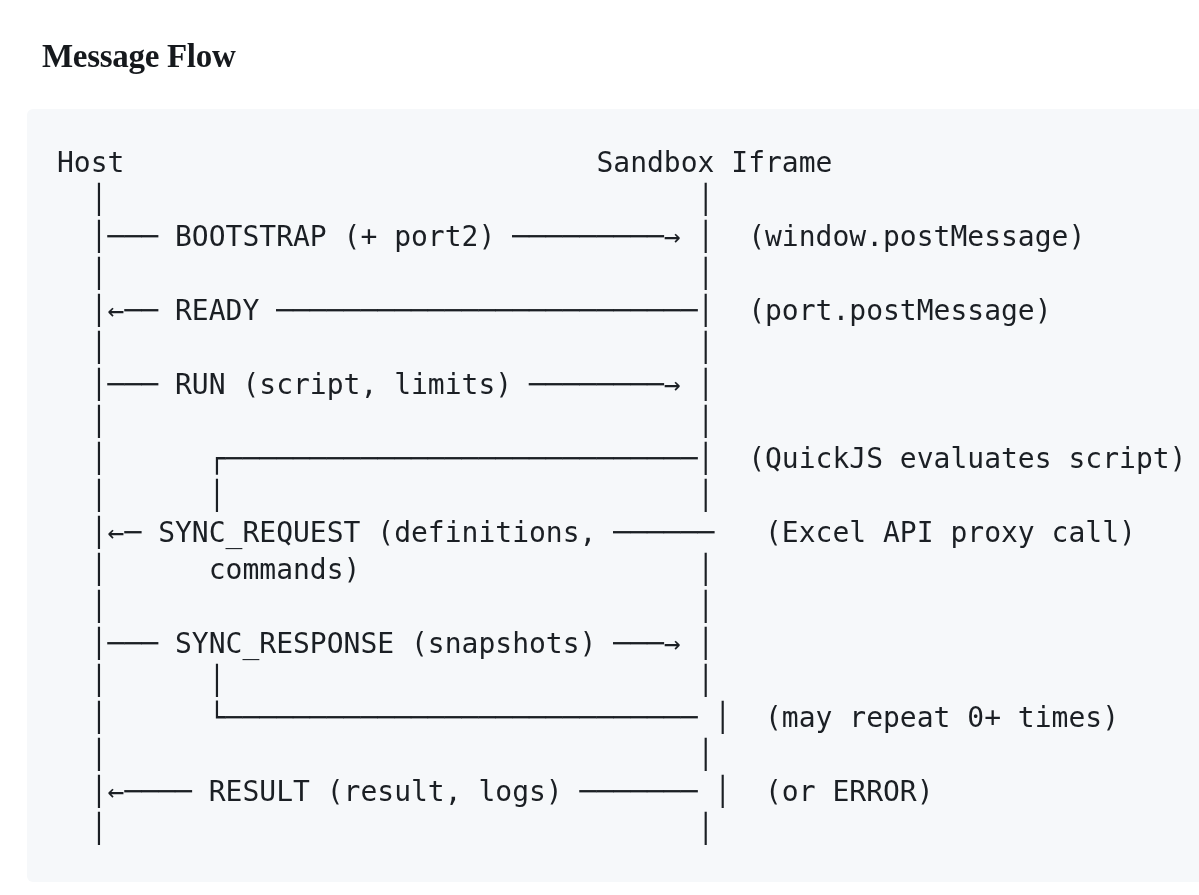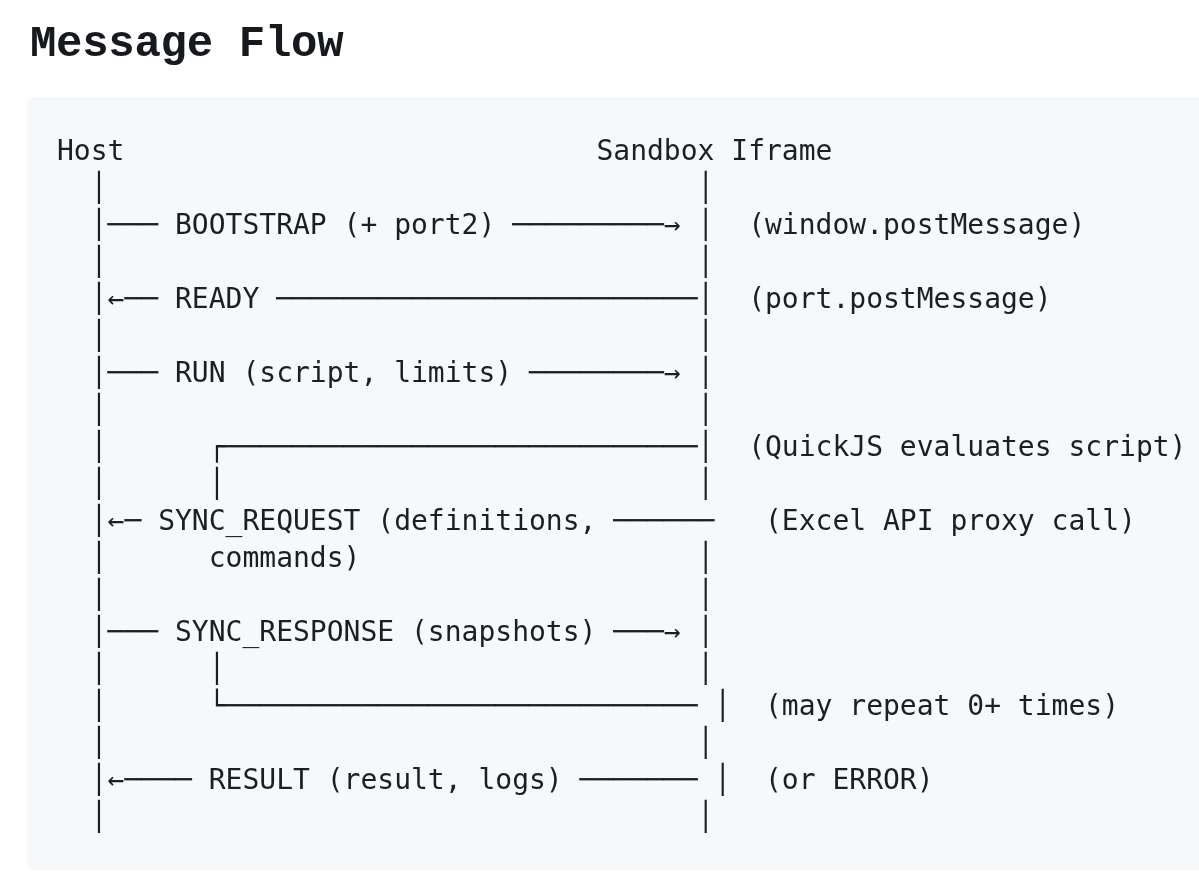--- a/index.html
+++ b/index.html
@@ -9,25 +9,25 @@
   }
   .page {
     position: relative;
     width: 1199px;
     height: 895px;
     overflow: hidden;
     background: #ffffff;
     box-sizing: border-box;
   }
   .page-title {
-    margin: 0;
+    margin: 12px;
     padding: 24px 0 0 30px;
-    font-family: Liberation Mono, monospace;
+    font-family: Liberation Serif, serif;
     font-weight: 700;
-    font-size: 44px;
+    font-size: 33px;
     line-height: 40px;
     letter-spacing: -0.3px;
     color: #16191d;
   }
   .code-block {
     margin: 33px 0 0 27px;
     background: #f6f8fa;
     border-radius: 6px 0 0 6px;
     padding: 35px 8px 35px 30px;
     overflow: hidden;

